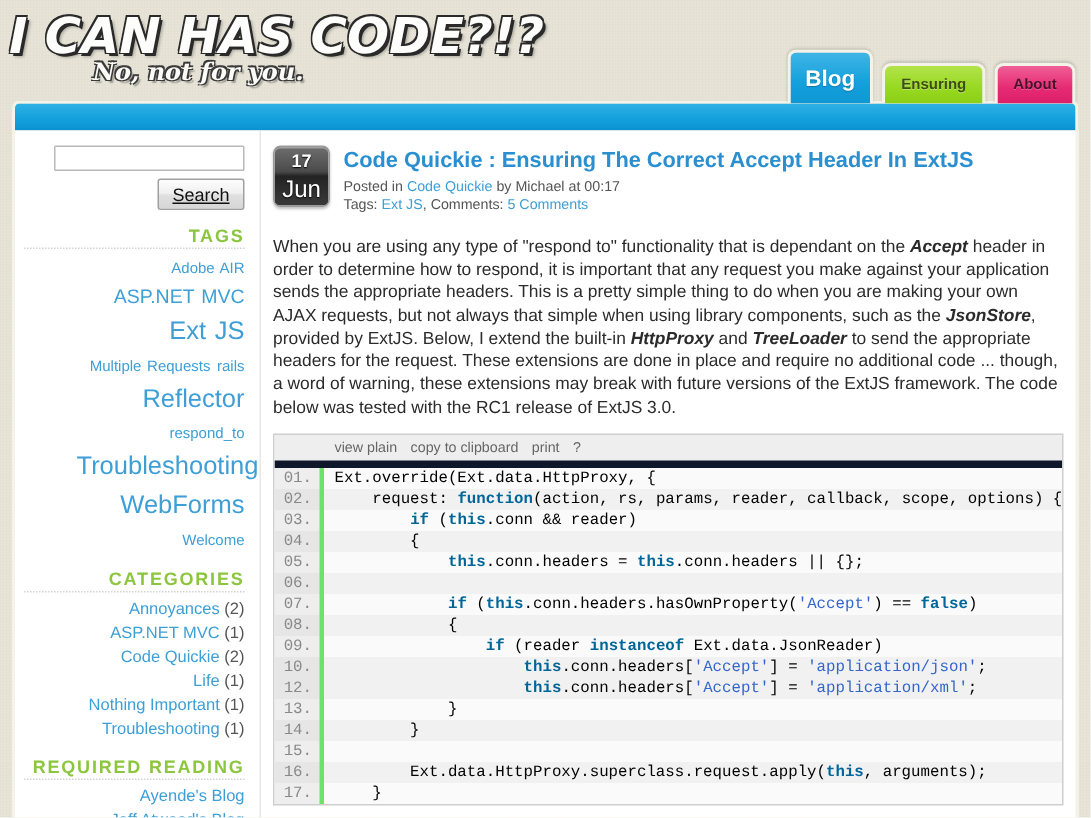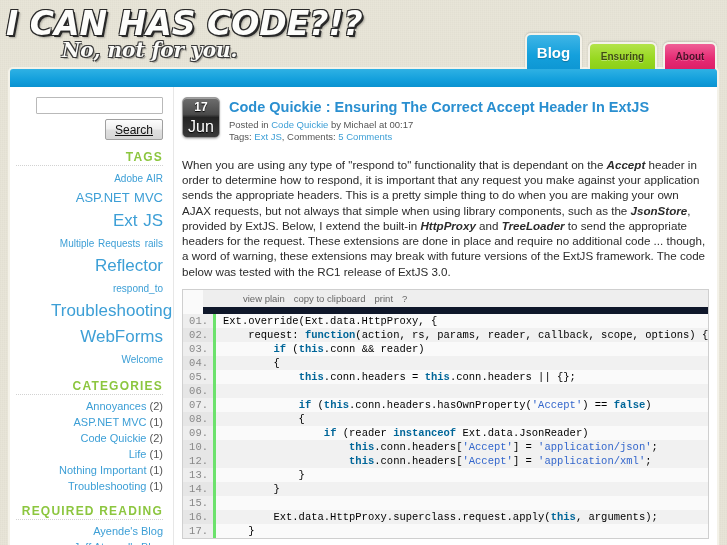--- a/index.html
+++ b/index.html
@@ -53,21 +53,21 @@
        1px  1px 0 #2a2a2a,
        2px  2px 0 #2a2a2a,
        3px  3px 2px rgba(0,0,0,0.25);
     white-space: nowrap;
   }
   #tagline {
     position: absolute;
     left: 62px;
     top: 38px;
     font-family: "DejaVu Serif", serif;
-    font-size: 20px;
+    font-size: 16px;
     font-style: italic;
     font-weight: bold;
     color: #fbfbf8;
     text-shadow:
       -1px -1px 0 #3a3a3a,
        1px -1px 0 #3a3a3a,
       -1px  1px 0 #3a3a3a,
        1px  1px 0 #3a3a3a,
        2px  2px 1px rgba(0,0,0,0.3);
     white-space: nowrap;
@@ -301,29 +301,28 @@
   #codebox {
     margin-top: 10px;
     border: 1px solid #cfcfcf;
     background: #fafafa;
     font-family: "Liberation Mono", monospace;
     overflow: hidden;
   }
   #code-toolbar {
     height: 17px;
     background: #eeeeee;
-    border-bottom: 7px solid #0f172a;
+    border-bottom: 5px solid #0f172a;
     font-family: "Liberation Sans", sans-serif;
     font-size: 9.5px;
     color: #666;
     padding-left: 40px;
     display: flex;
     align-items: center;
     gap: 9px;
-    margin-left: 20px;
   }
   #code-toolbar .tool {
     color: #666;
     text-decoration: none;
     cursor: pointer;
     white-space: nowrap;
   }
   #code-lines {
     position: relative;
     font-size: 10.5px;

